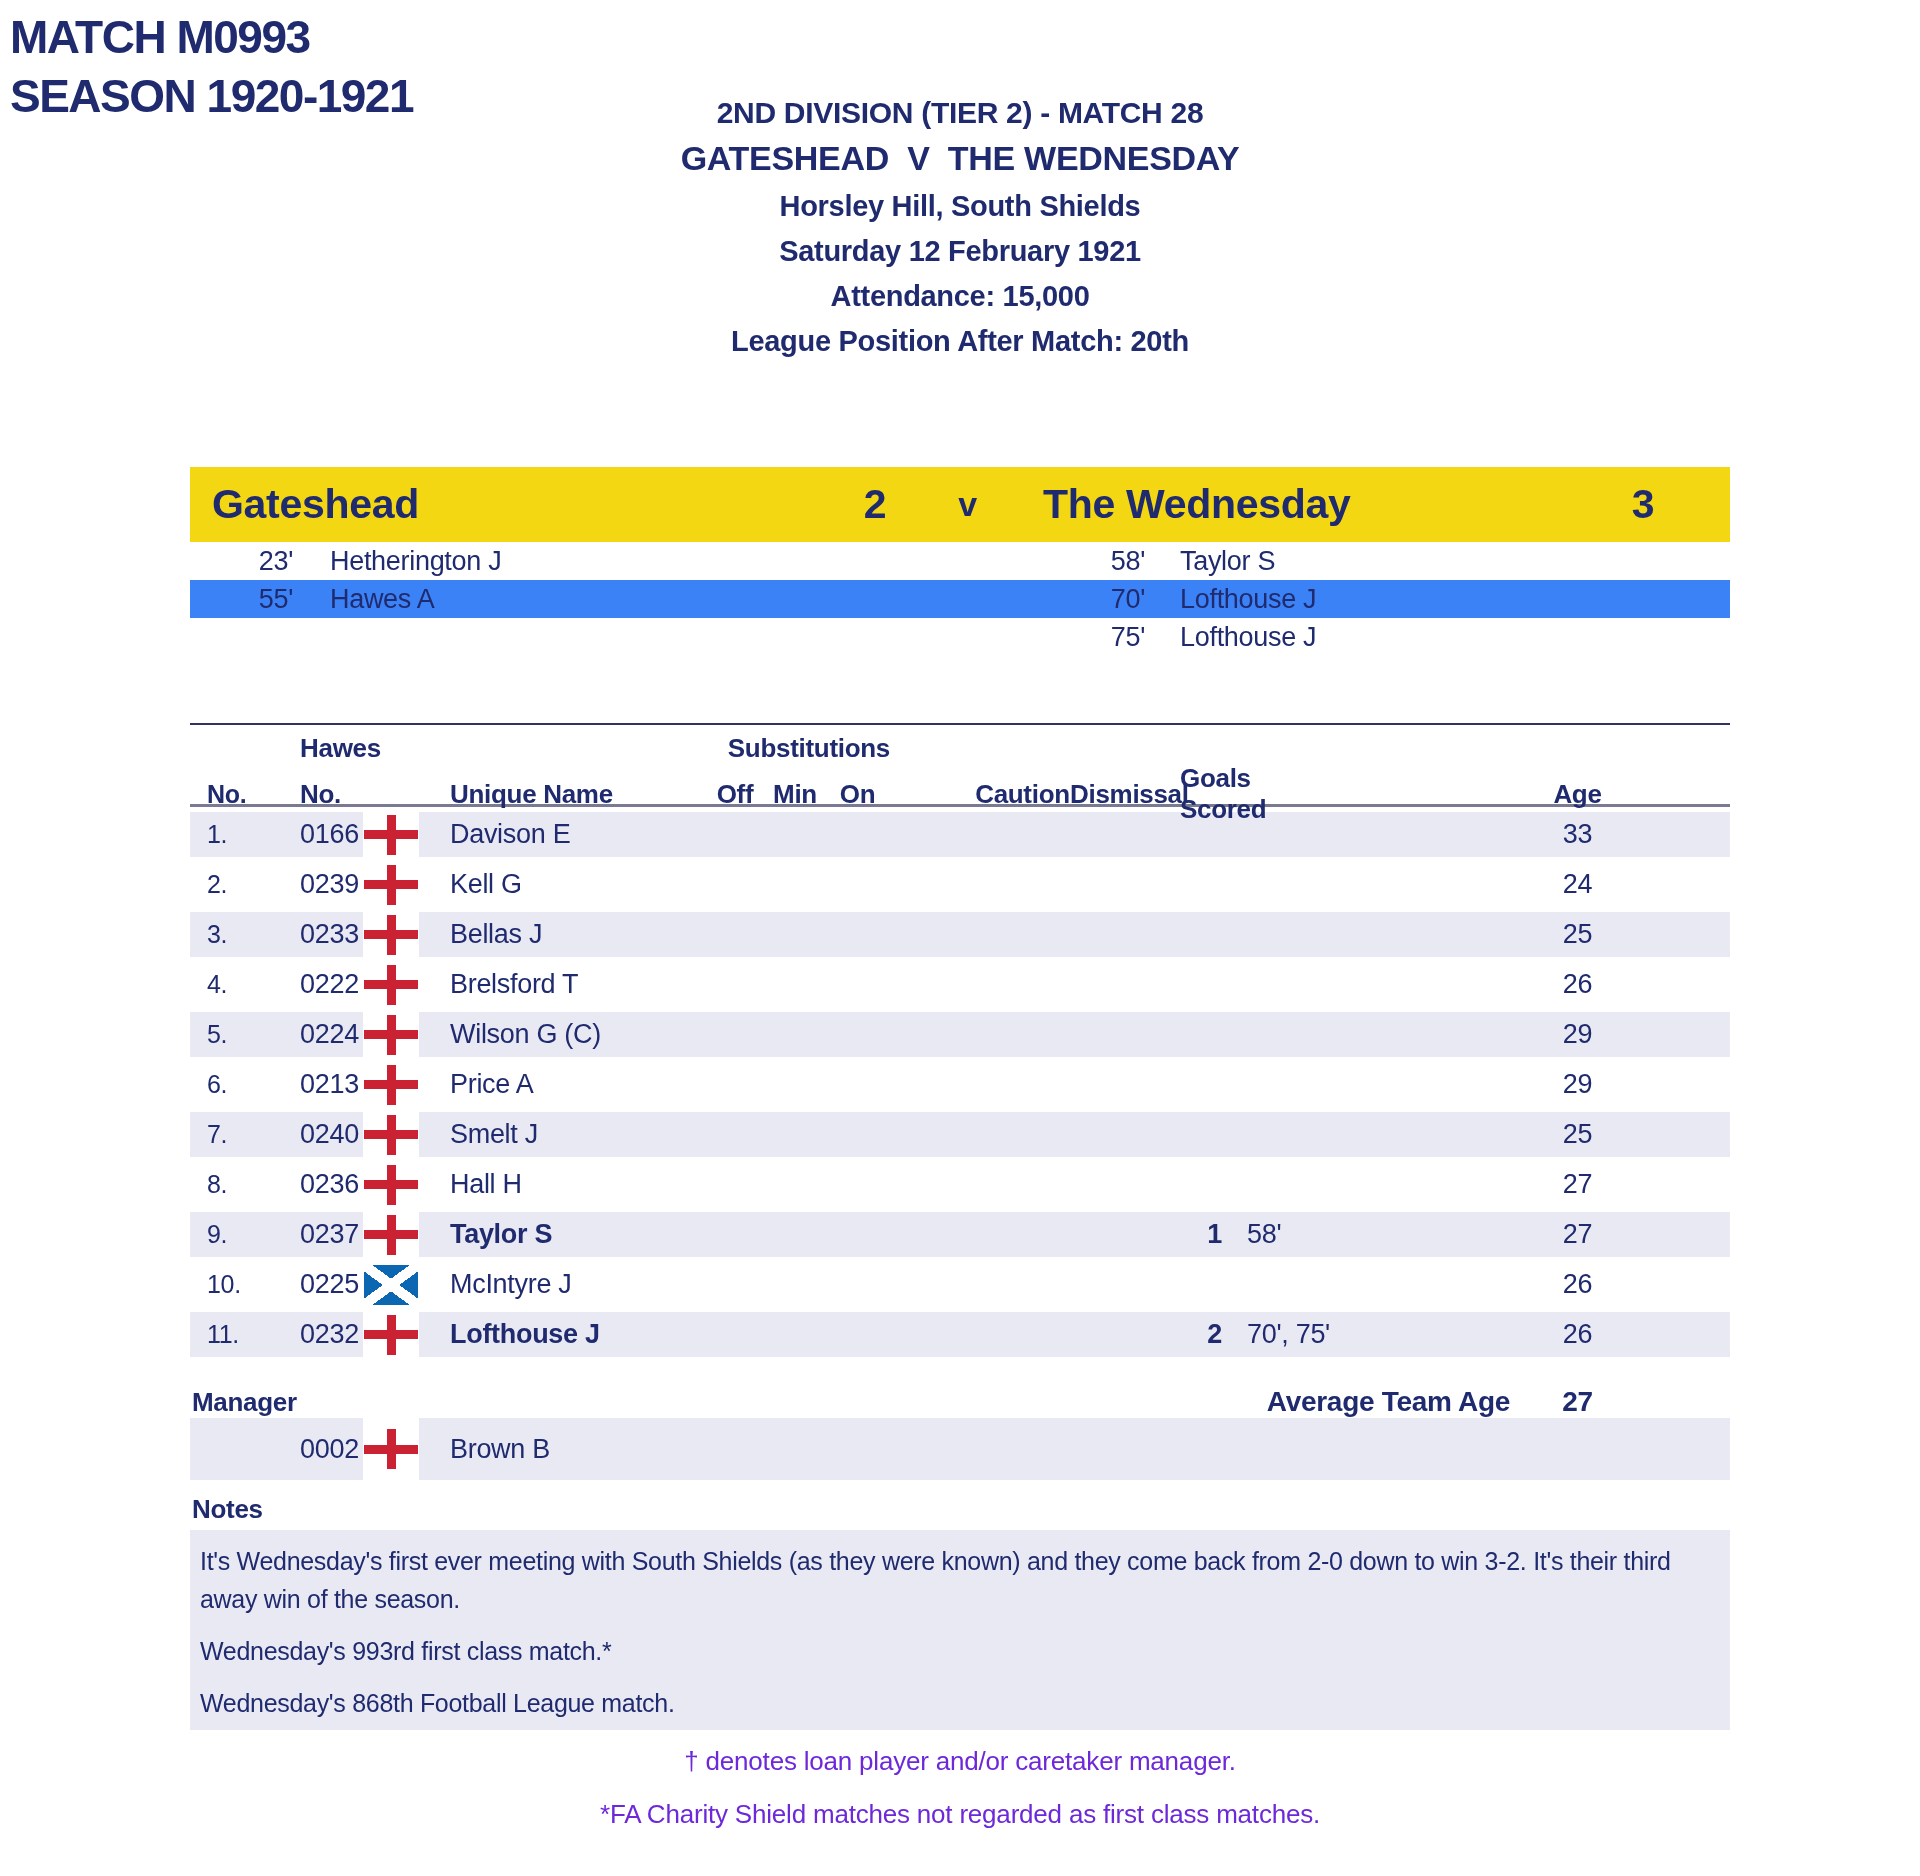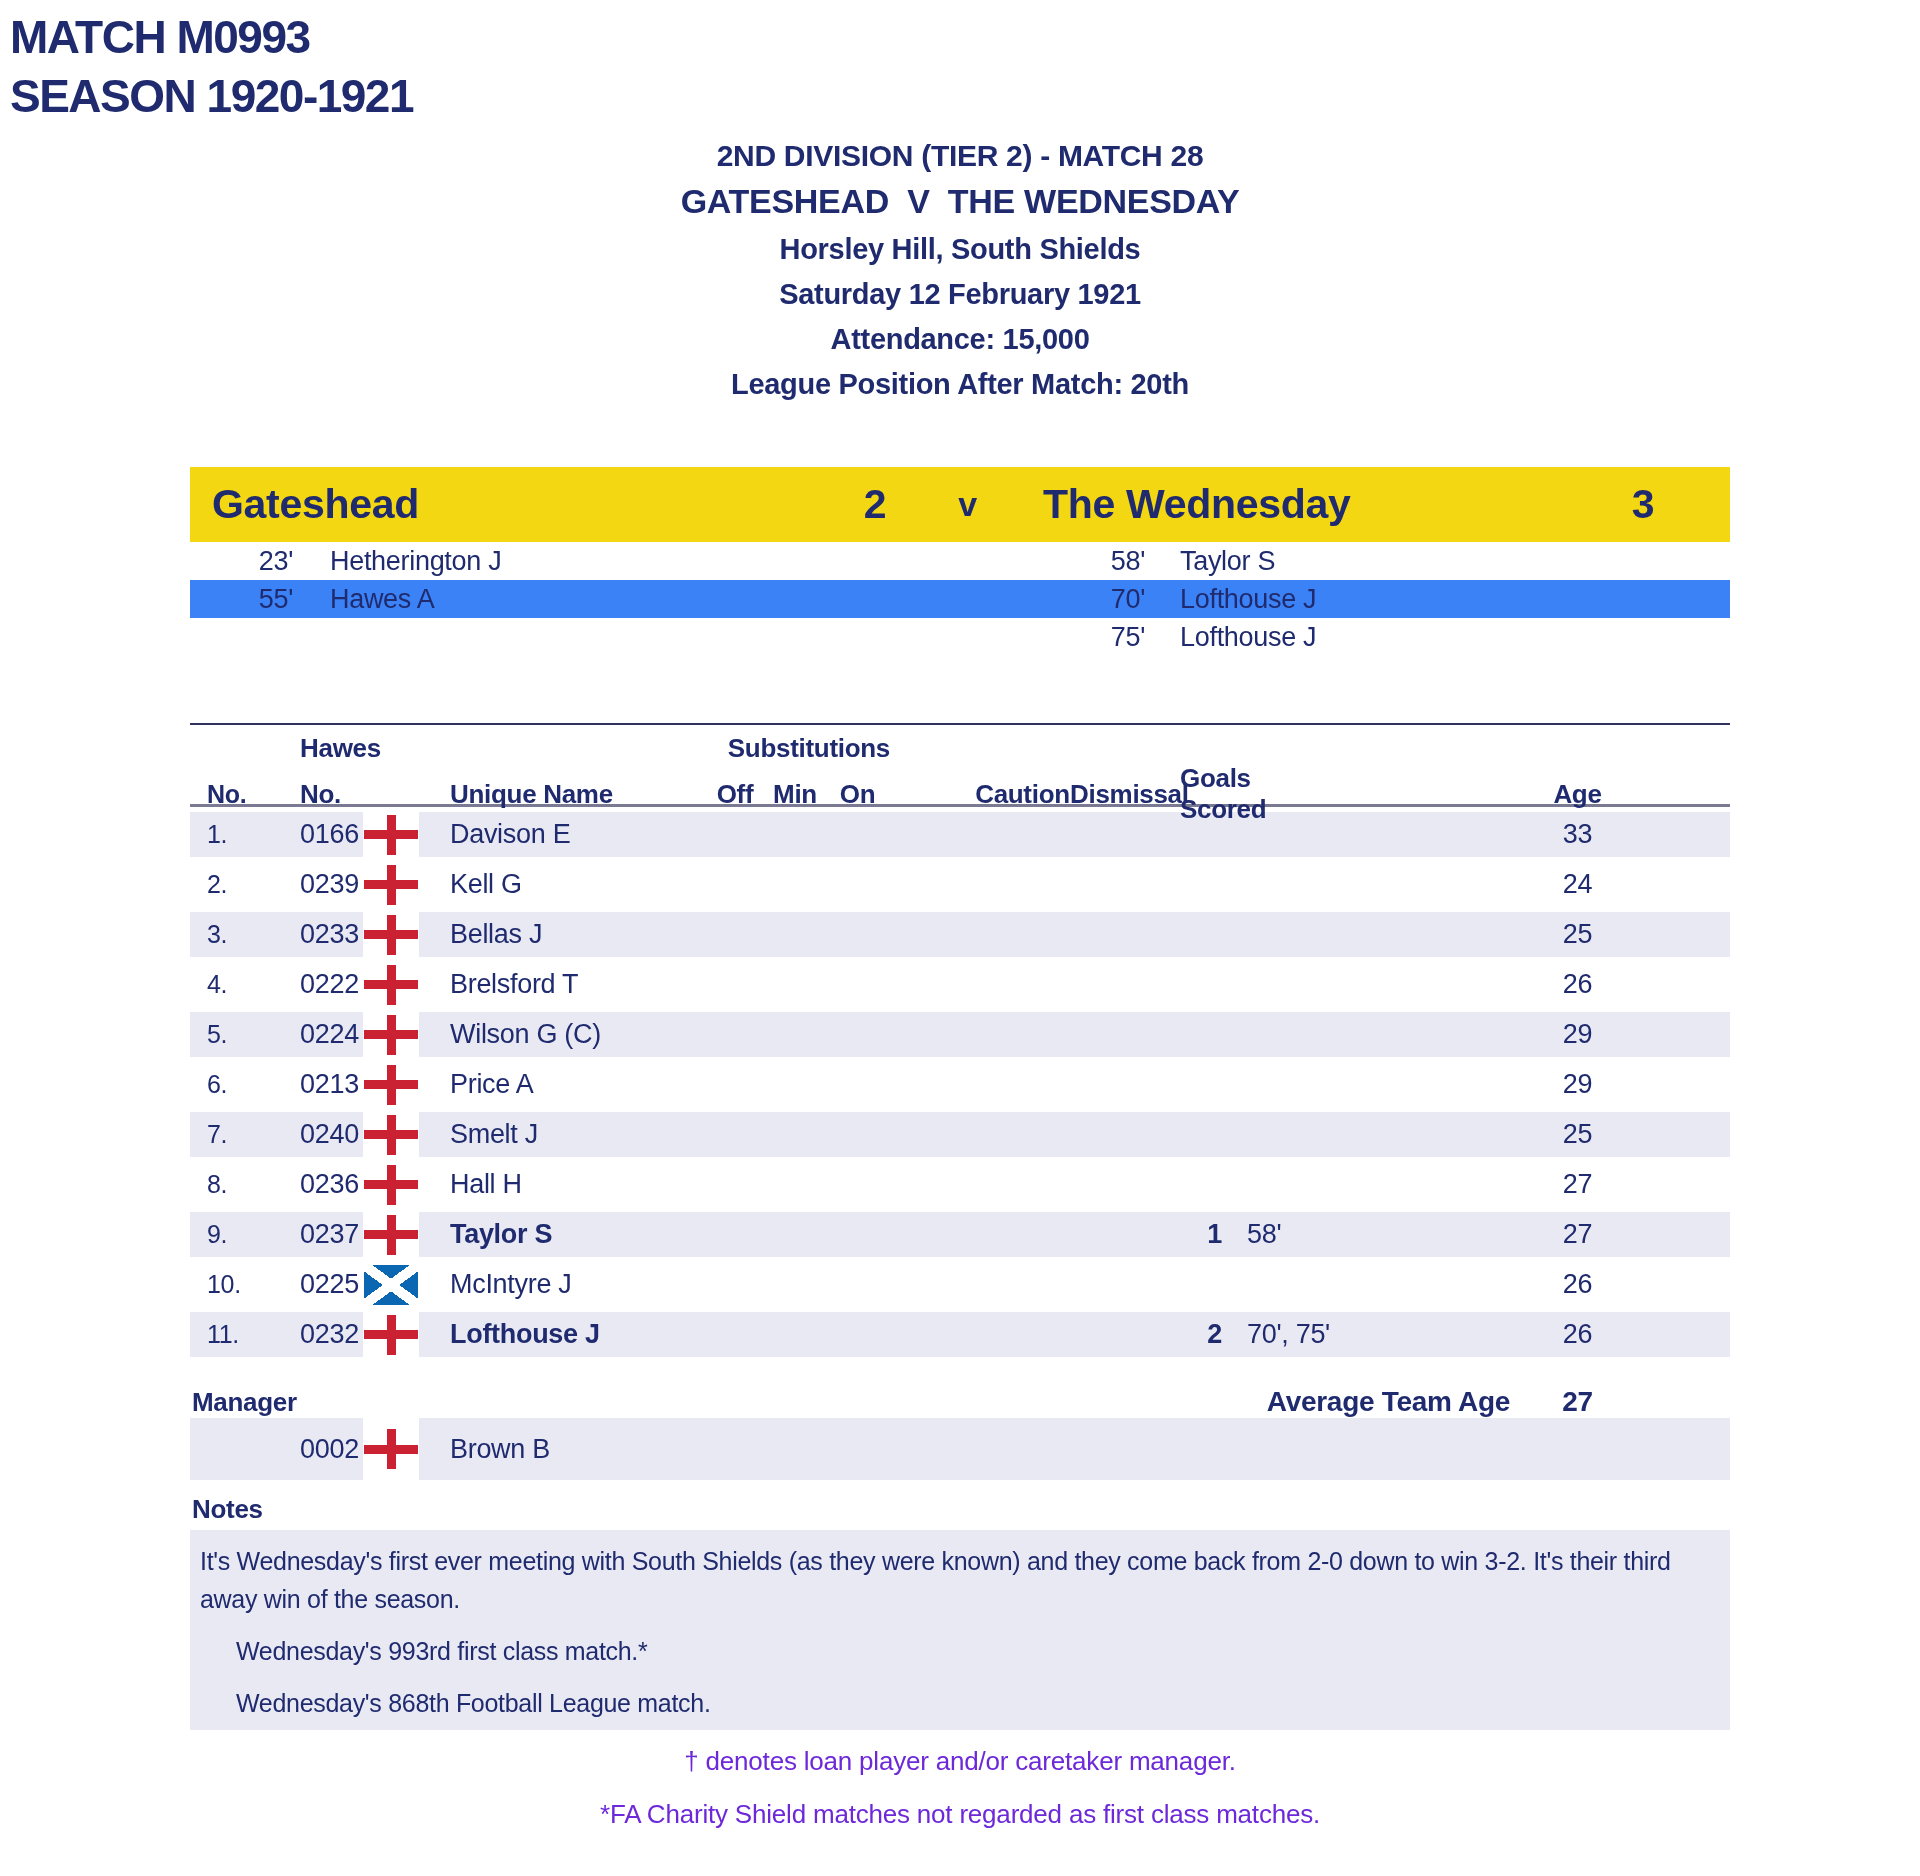--- a/index.html
+++ b/index.html
@@ -4,21 +4,21 @@
 <style>
   html,body{margin:0;padding:0;}
   body{
     width:1920px;height:1876px;position:relative;background:#ffffff;
     font-family:"Liberation Sans", sans-serif;color:#1f2b6e;overflow:hidden;
     letter-spacing:-0.3px;
   }
   
   .doc-title{position:absolute;top:8px;left:10px;font-weight:bold;font-size:46px;line-height:1.28;letter-spacing:-1.5px;}
   
-  .match-head{position:absolute;top:96px;left:0;width:1920px;text-align:center;font-weight:bold;margin-top:43px;}
+  .match-head{position:absolute;top:96px;left:0;width:1920px;text-align:center;font-weight:bold;}
   .mh-line1{font-size:30px;}
   .mh-line2{font-size:34px;margin-top:9px;white-space:pre;}
   .mh-line{font-size:29px;margin-top:12px;}
   
   .banner{position:absolute;top:467px;left:190px;width:1540px;height:75px;background:#f2d712;font-weight:bold;font-size:41px;}
   .banner span{position:absolute;top:0;line-height:75px;}
   .b-home{left:22px;}
   .b-hscore{left:660px;width:50px;text-align:center;}
   .b-v{left:755px;width:45px;text-align:center;font-size:34px;}
   .b-away{left:853px;}
@@ -68,21 +68,21 @@
   
   .bottom-wrap{position:absolute;top:1386px;left:190px;width:1540px;}
   .mgr-line{display:grid;grid-template-columns:300px 1fr 95px 105px;align-items:center;height:28px;font-weight:bold;}
   .mgr-label{font-size:26px;padding-left:2px;}
   .avg-label{text-align:right;font-size:28px;padding-right:20px;}
   .avg-value{text-align:center;font-size:28px;}
   .mgr-row{margin-top:4px;}
   .notes-label{margin-top:14px;height:30px;font-weight:bold;font-size:26px;padding-left:2px;}
   .notes-box{margin-top:6px;background:#e9e9f4;padding:12px 10px 8px 10px;font-size:25px;line-height:38px;}
   .notes-box p{margin:0;}
-  .notes-box p + p{margin-top:14px;margin-left:36px;}
+  .notes-box p + p{margin-top:14px;}
   .footnote{margin-top:16px;text-align:center;color:#6d28d9;font-size:26px;letter-spacing:-0.2px;}
   .footnote2{margin-top:22px;}
 </style>
 </head>
 <body>
 
 <div class="doc-title">
   <div>MATCH M0993</div>
   <div>SEASON 1920-1921</div>
 </div>

